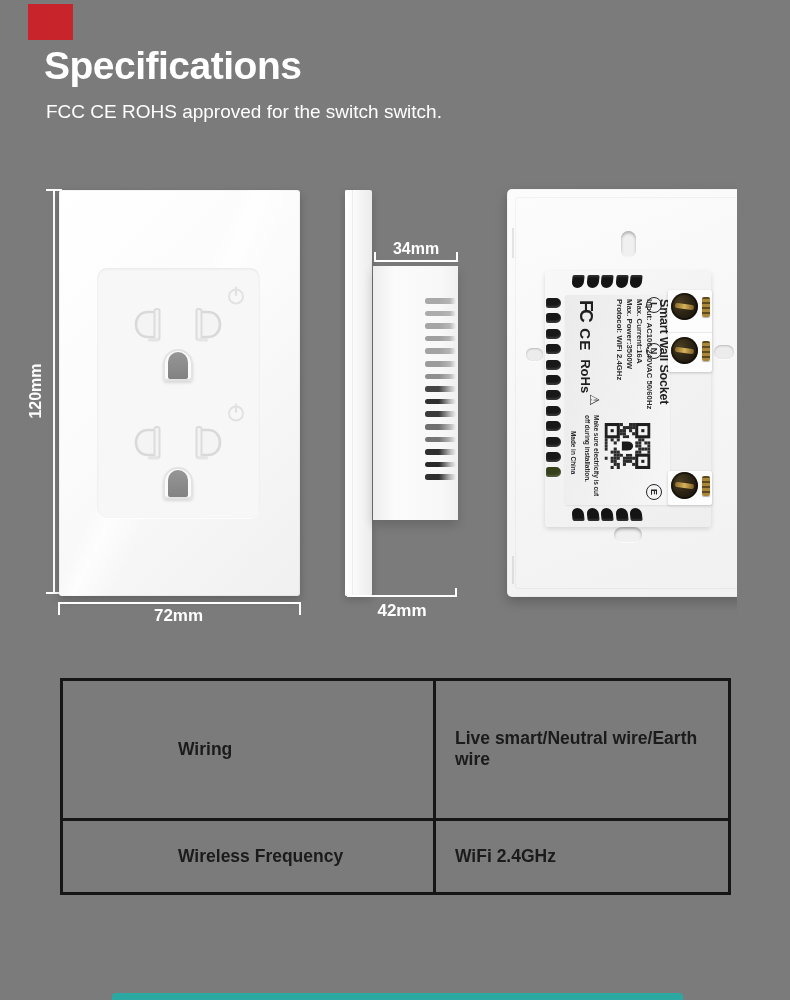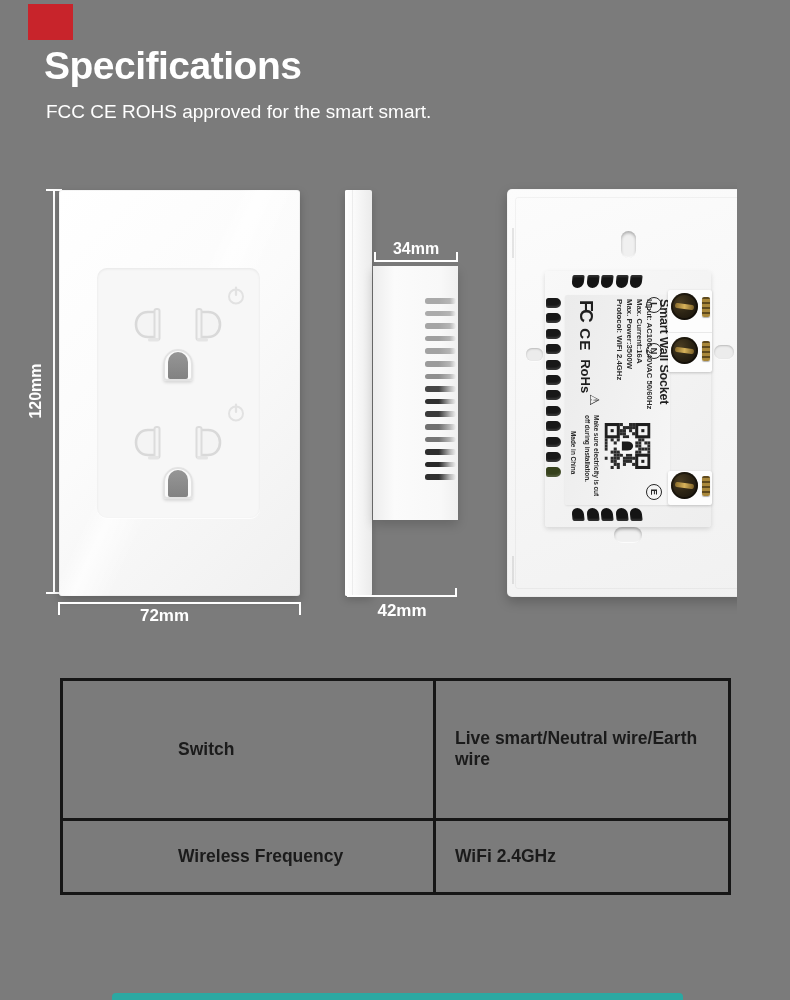--- a/index.html
+++ b/index.html
@@ -89,21 +89,21 @@
 
   .teal-strip{left:112px;top:993px;width:571px;height:7px;background:var(--teal);border-radius:4px 4px 0 0;}
 </style>
 </head>
 <body>
 
 <div class="page">
 
   <div class="abs accent-square"></div>
   <h1 class="abs title">Specifications</h1>
-  <div class="abs subtitle">FCC CE ROHS approved for the smart smart.</div>
+  <div class="abs subtitle">FCC CE ROHS approved for the switch switch.</div>
 
   <div>
     <div class="abs dim" style="left:53px;top:189px;width:2px;height:405px;"></div>
     <div class="abs dim" style="left:46px;top:189px;width:16px;height:2px;"></div>
     <div class="abs dim" style="left:46px;top:592px;width:16px;height:2px;"></div>
     <div class="abs dim-label" style="left:4px;top:382px;width:64px;height:18px;transform:rotate(-90deg);">120mm</div>
 
     <div class="abs front-panel">
         <div class="shine"></div>
       </div>
@@ -145,21 +145,21 @@
         <div class="pin"></div>
       </div>
     <svg class="abs" style="left:226px;top:403px;" width="20" height="20" viewBox="0 0 20 20">
       <circle cx="10" cy="10.5" r="7" fill="none" stroke="#e2e2e2" stroke-width="2"></circle>
       <line x1="10" y1="1.5" x2="10" y2="9" stroke="#e2e2e2" stroke-width="2.2" stroke-linecap="round"></line>
     </svg>
 
     <div class="abs dim" style="left:59px;top:602px;width:241px;height:2px;"></div>
     <div class="abs dim" style="left:58px;top:602px;width:2px;height:13px;"></div>
     <div class="abs dim" style="left:299px;top:602px;width:2px;height:13px;"></div>
-    <div class="abs dim-label" style="left:44px;top:606px;width:241px;font-size:17px;">72mm</div>
+    <div class="abs dim-label" style="left:58px;top:606px;width:241px;font-size:17px;">72mm</div>
   </div>
 
   <div>
     <div class="abs side-glass"></div>
     <div class="abs side-body"></div>
     <div class="abs" id="side-vents" style="left:425px;top:298px;width:32px;height:190px;">
         <div style="position: absolute; left: 0px; top: 0px; width: 31px; height: 5.5px; border-radius: 2.5px; background: linear-gradient(90deg, rgb(169, 169, 169) 0px, rgb(169, 169, 169) 45%, rgb(181, 181, 181) 80%, rgba(230, 230, 230, 0.2) 100%);"></div>
         <div style="position: absolute; left: 0px; top: 12.6px; width: 31px; height: 5.5px; border-radius: 2.5px; background: linear-gradient(90deg, rgb(171, 171, 171) 0px, rgb(171, 171, 171) 45%, rgb(181, 181, 181) 80%, rgba(230, 230, 230, 0.2) 100%);"></div>
         <div style="position: absolute; left: 0px; top: 25.2px; width: 31px; height: 5.5px; border-radius: 2.5px; background: linear-gradient(90deg, rgb(165, 165, 165) 0px, rgb(165, 165, 165) 45%, rgb(181, 181, 181) 80%, rgba(230, 230, 230, 0.2) 100%);"></div>
         <div style="position: absolute; left: 0px; top: 37.8px; width: 31px; height: 5.5px; border-radius: 2.5px; background: linear-gradient(90deg, rgb(159, 159, 159) 0px, rgb(159, 159, 159) 45%, rgb(181, 181, 181) 80%, rgba(230, 230, 230, 0.2) 100%);"></div>
@@ -316,21 +316,21 @@
     <div class="abs screw" style="left:671px;top:337px;"></div>
     <div class="abs screw" style="left:671px;top:472px;"></div>
     <div class="abs contact" style="left:702px;top:297px;width:8px;height:20px;"></div>
     <div class="abs contact" style="left:702px;top:341px;width:8px;height:20px;"></div>
     <div class="abs contact" style="left:702px;top:476px;width:8px;height:20px;"></div>
   </div>
 
   <table class="spec-table">
     <tbody>
       <tr>
-        <td class="k">Switch</td>
+        <td class="k">Wiring</td>
         <td class="v">Live smart/Neutral wire/Earth wire</td>
       </tr>
       <tr>
         <td class="k">Wireless Frequency</td>
         <td class="v">WiFi 2.4GHz</td>
       </tr>
     </tbody>
   </table>
 
   <div class="abs teal-strip"></div>

